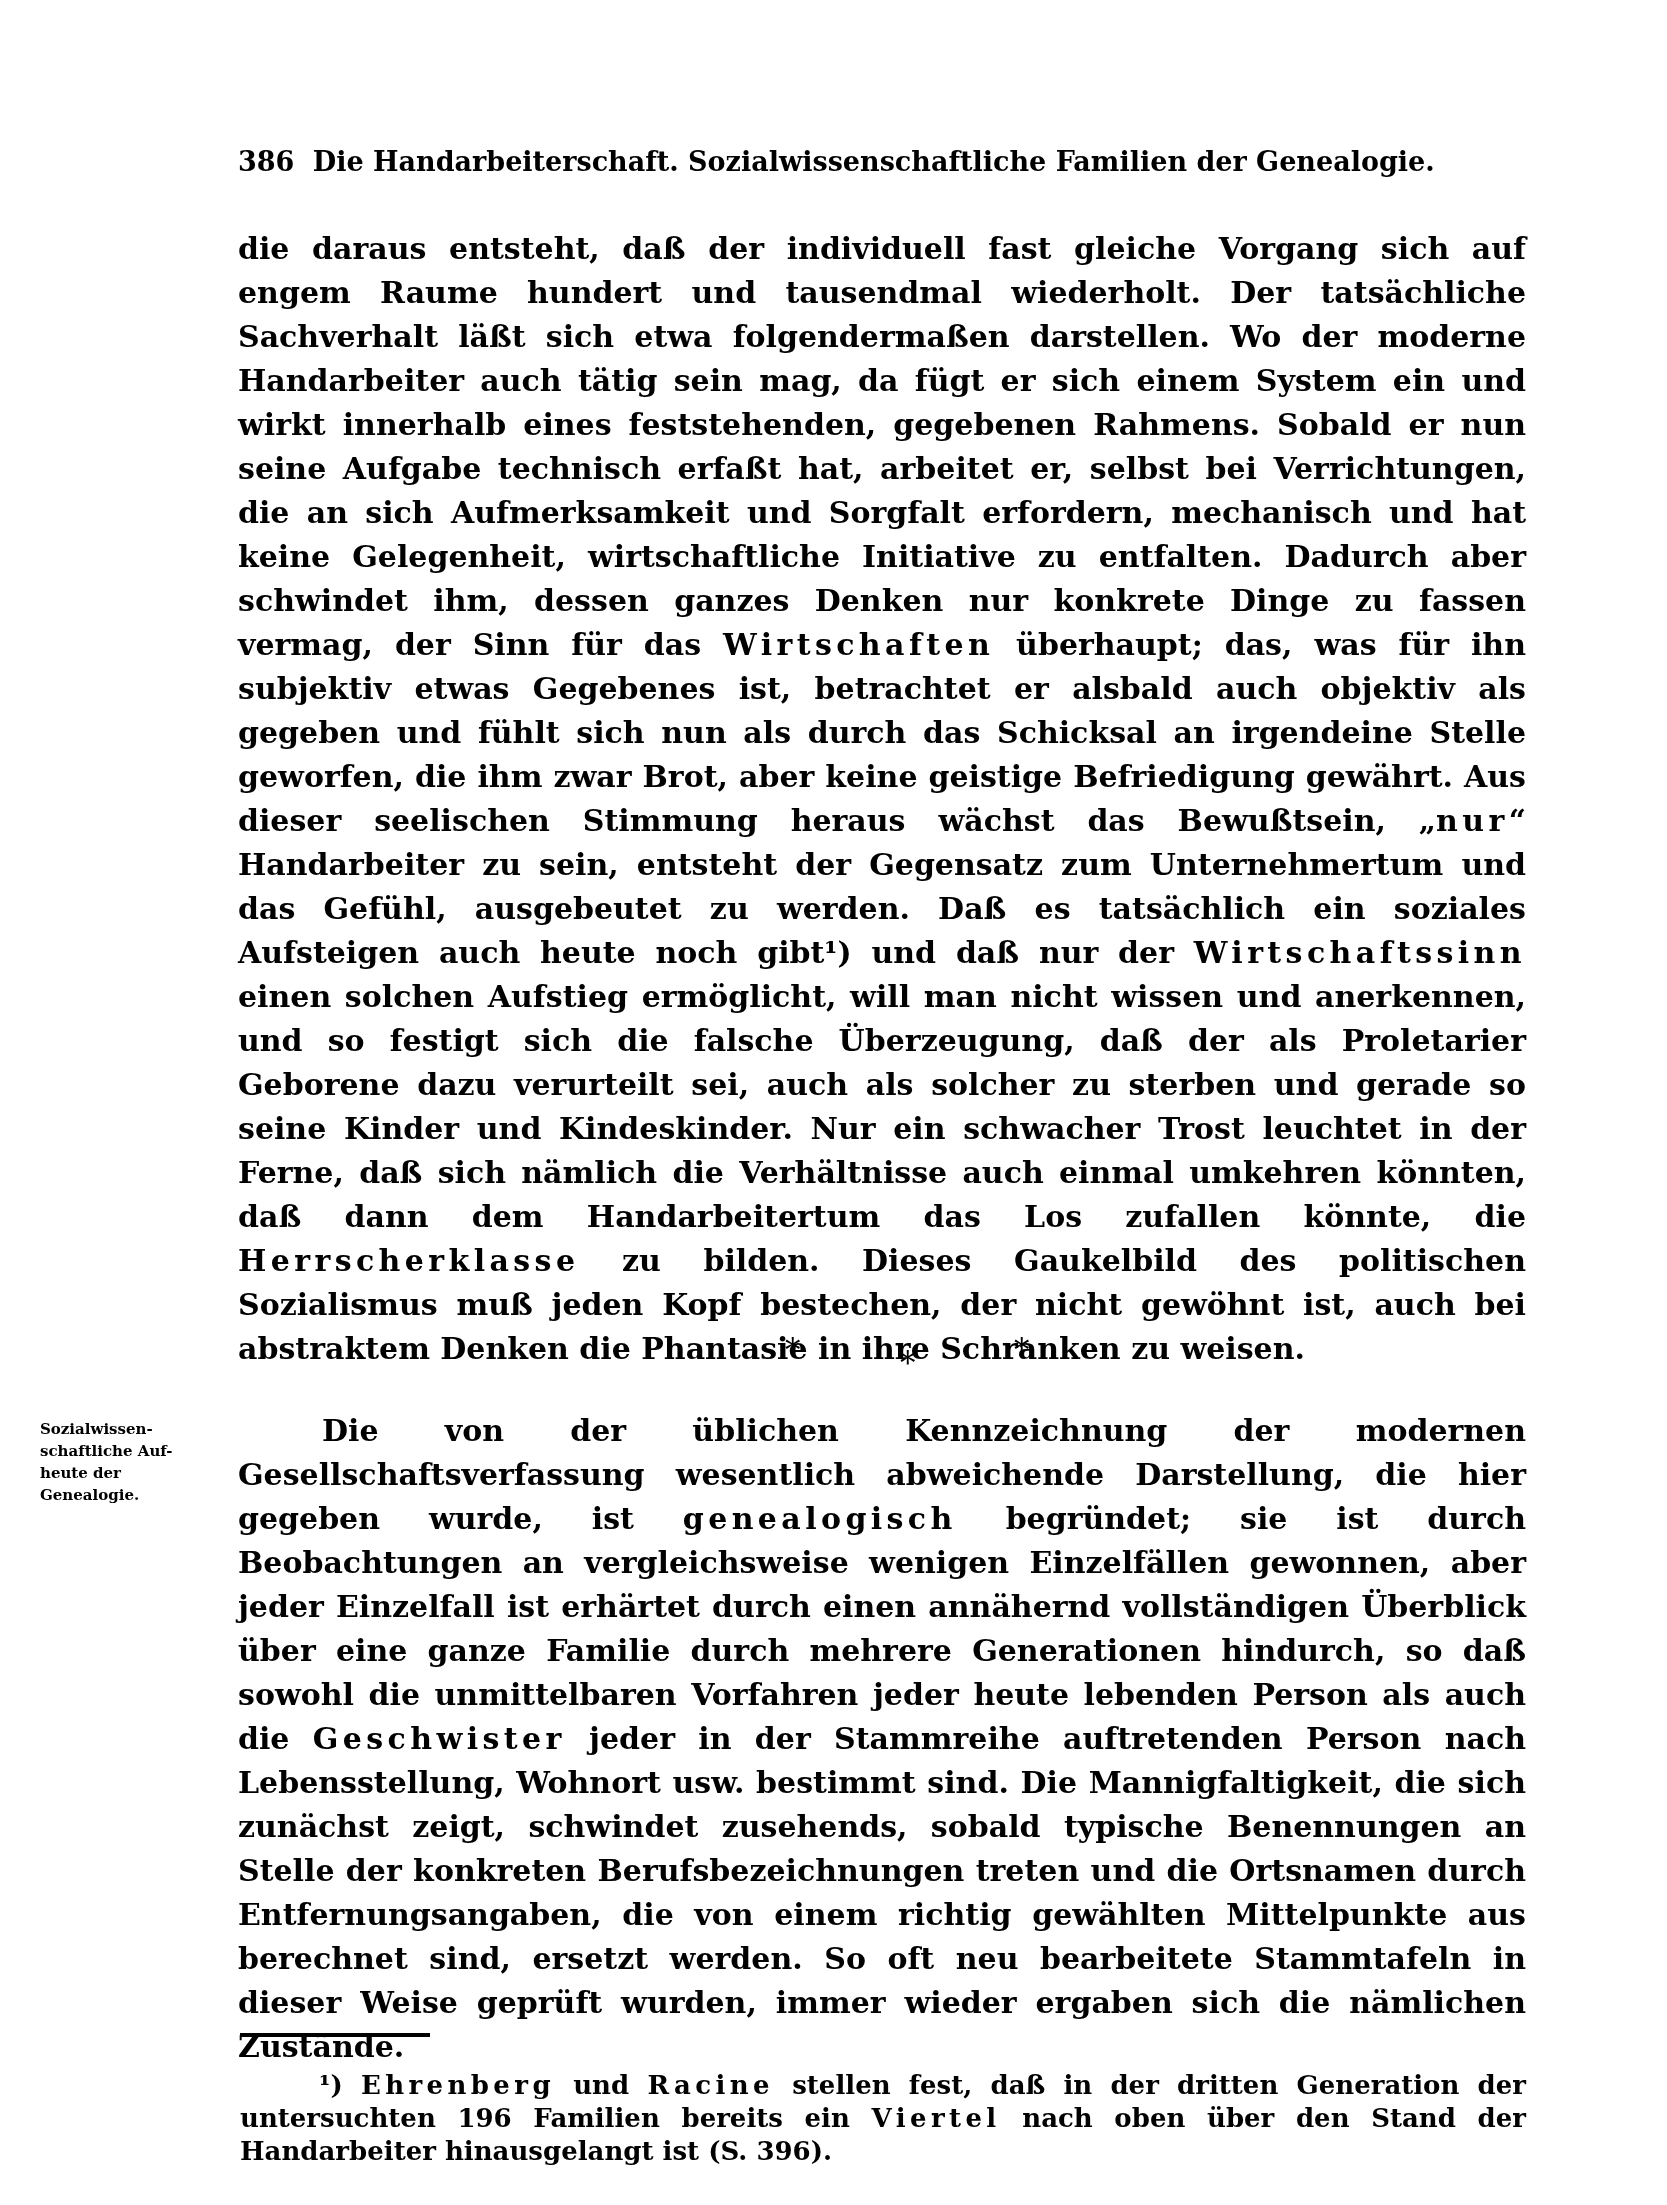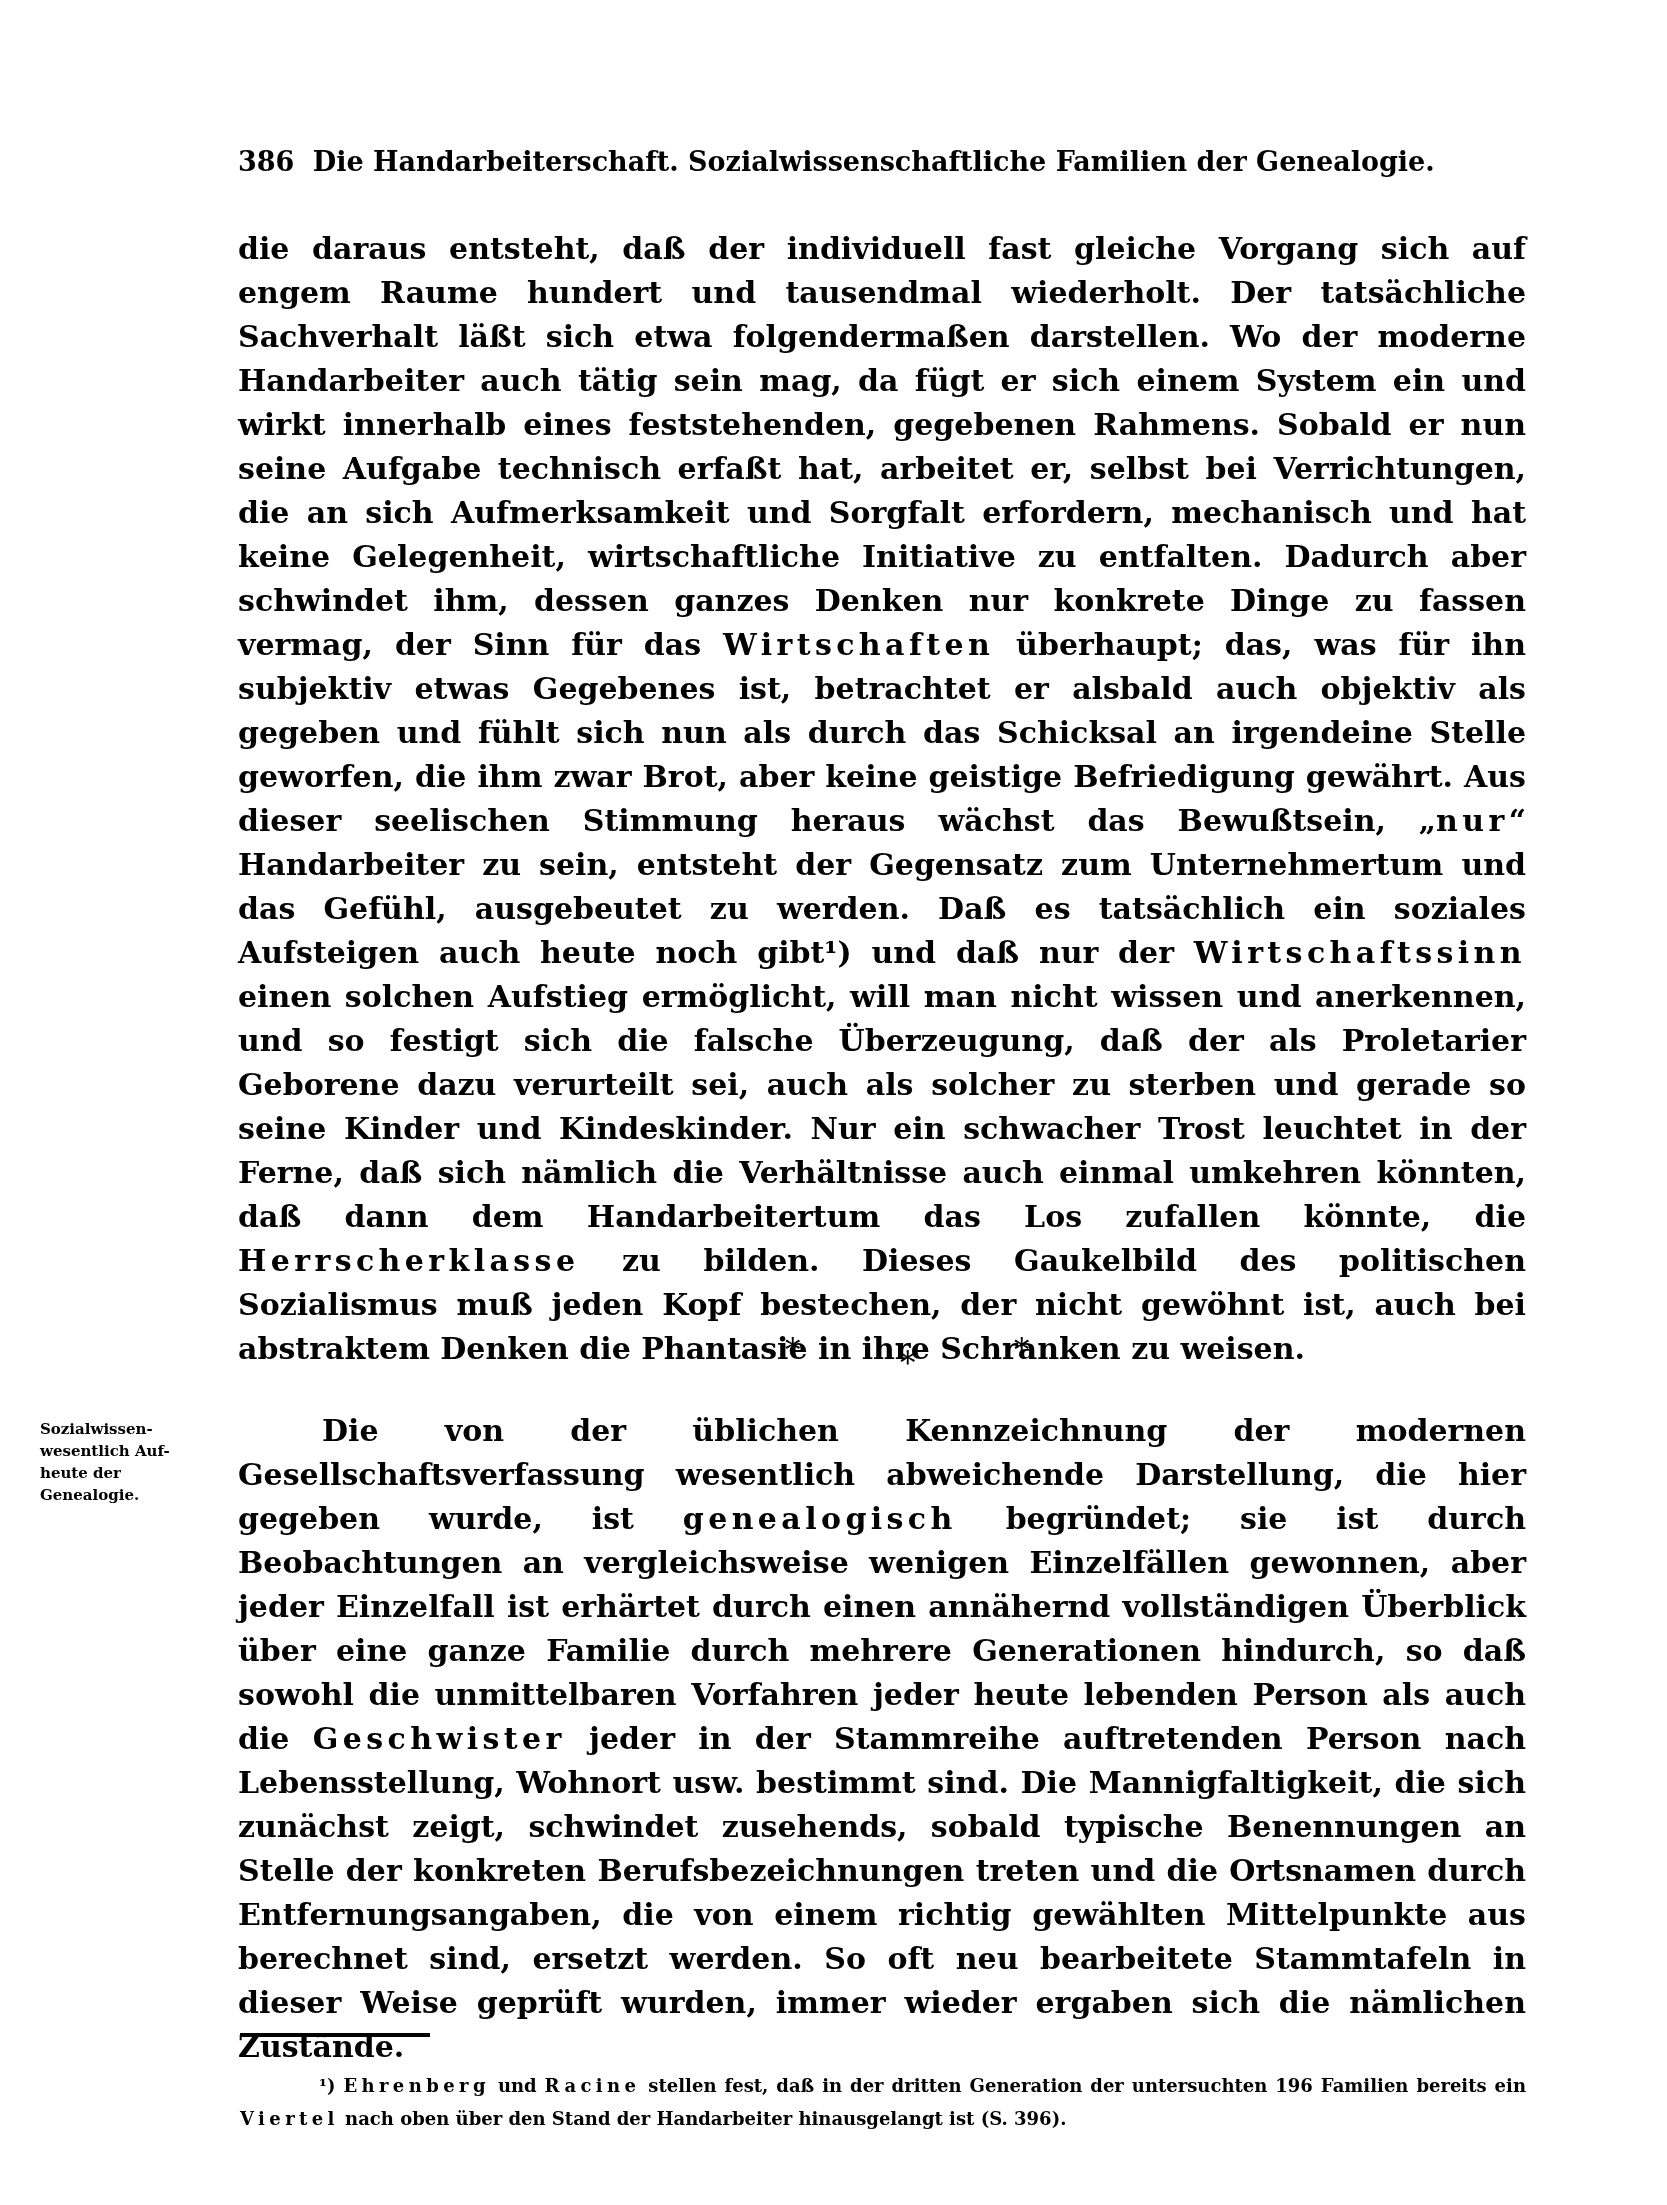--- a/index.html
+++ b/index.html
@@ -10,21 +10,21 @@
   .body-text { position:absolute; left:238px; width:1288px; font-size:30px; font-weight:bold; line-height:44px; text-align:justify; }
   .p1 { top:227px; }
   .p1 p, .p2 p { margin:0; }
   .sep { position:absolute; top:1332px; left:785px; width:265px; height:26.5px; }
   .sep span { position:absolute; font-size:31px; }
   .sidenote { position:absolute; left:40px; top:1418px; width:194px; font-size:15px; font-weight:bold; text-align:left; line-height:22px; }
   .p2 { top:1409px; }
   .p2 .indent { text-indent:84px; }
   .sp { letter-spacing:4.4px; }
   .fn-rule { position:absolute; left:240px; top:2033px; width:190px; height:4.4px; background:#000; }
-  .footnote { position:absolute; left:240px; top:2069px; width:1286px; font-size:18px; font-weight:bold; line-height:33px; text-align:justify; }
+  .footnote { position:absolute; left:240px; top:2069px; width:1286px; font-size:26px; font-weight:bold; line-height:33px; text-align:justify; }
   .footnote .indent { text-indent:79px; }
 </style>
 </head>
 <body>
 
 <div class="page-header">
   <span class="num">386</span>
   <span>Die Handarbeiterschaft. Sozialwissenschaftliche Familien der Genealogie.</span>
 </div>
 
@@ -33,21 +33,21 @@
 </div>
 
 <div class="sep">
   <span style="left:0;top:0">*</span>
   <span style="left:115px;top:13.2px">*</span>
   <span style="left:229px;top:0">*</span>
 </div>
 
 <div class="sidenote">
   <div>Sozialwissen-</div>
-  <div>wesentlich Auf-</div>
+  <div>schaftliche Auf-</div>
   <div>heute der</div>
   <div>Genealogie.</div>
 </div>
 
 <div class="body-text p2">
   <p class="indent"><span>Die von der üblichen Kennzeichnung der modernen Gesellschaftsverfassung wesentlich abweichende Darstellung, die hier gegeben wurde, ist </span><span class="sp">genealogisch</span><span> begründet; sie ist durch Beobachtungen an vergleichsweise wenigen Einzelfällen gewonnen, aber jeder Einzelfall ist erhärtet durch einen annähernd vollständigen Überblick über eine ganze Familie durch mehrere Generationen hindurch, so daß sowohl die unmittelbaren Vorfahren jeder heute lebenden Person als auch die </span><span class="sp">Geschwister</span><span> jeder in der Stammreihe auftretenden Person nach Lebensstellung, Wohnort usw. bestimmt sind. Die Mannigfaltigkeit, die sich zunächst zeigt, schwindet zusehends, sobald typische Benennungen an Stelle der konkreten Berufsbezeichnungen treten und die Ortsnamen durch Entfernungsangaben, die von einem richtig gewählten Mittelpunkte aus berechnet sind, ersetzt werden. So oft neu bearbeitete Stammtafeln in dieser Weise geprüft wurden, immer wieder ergaben sich die nämlichen Zustände.</span></p>
 </div>
 
 <div class="fn-rule"></div>
 

